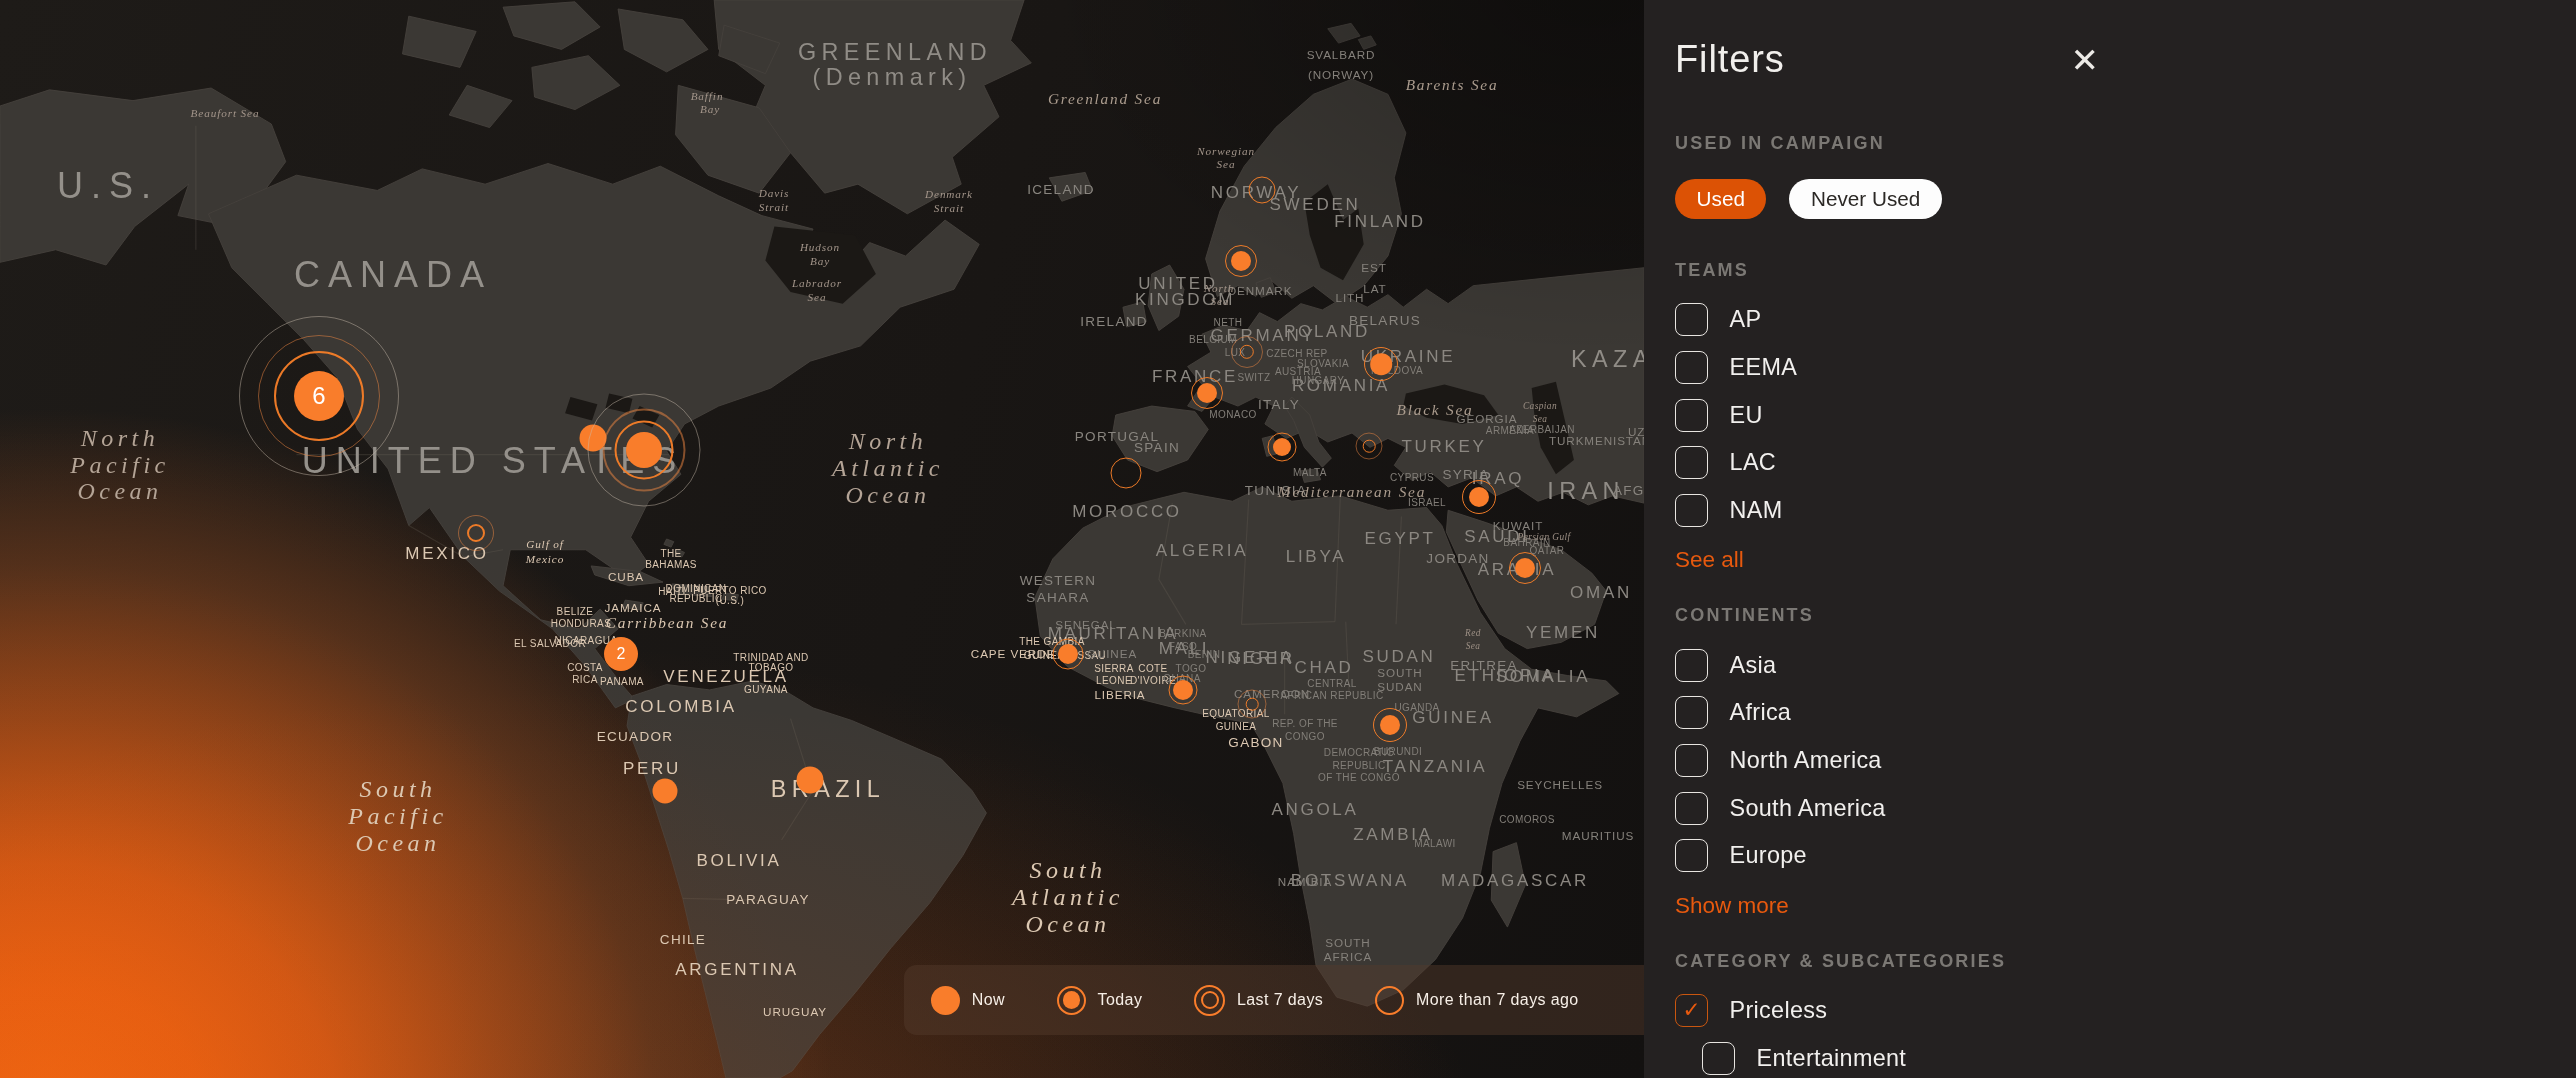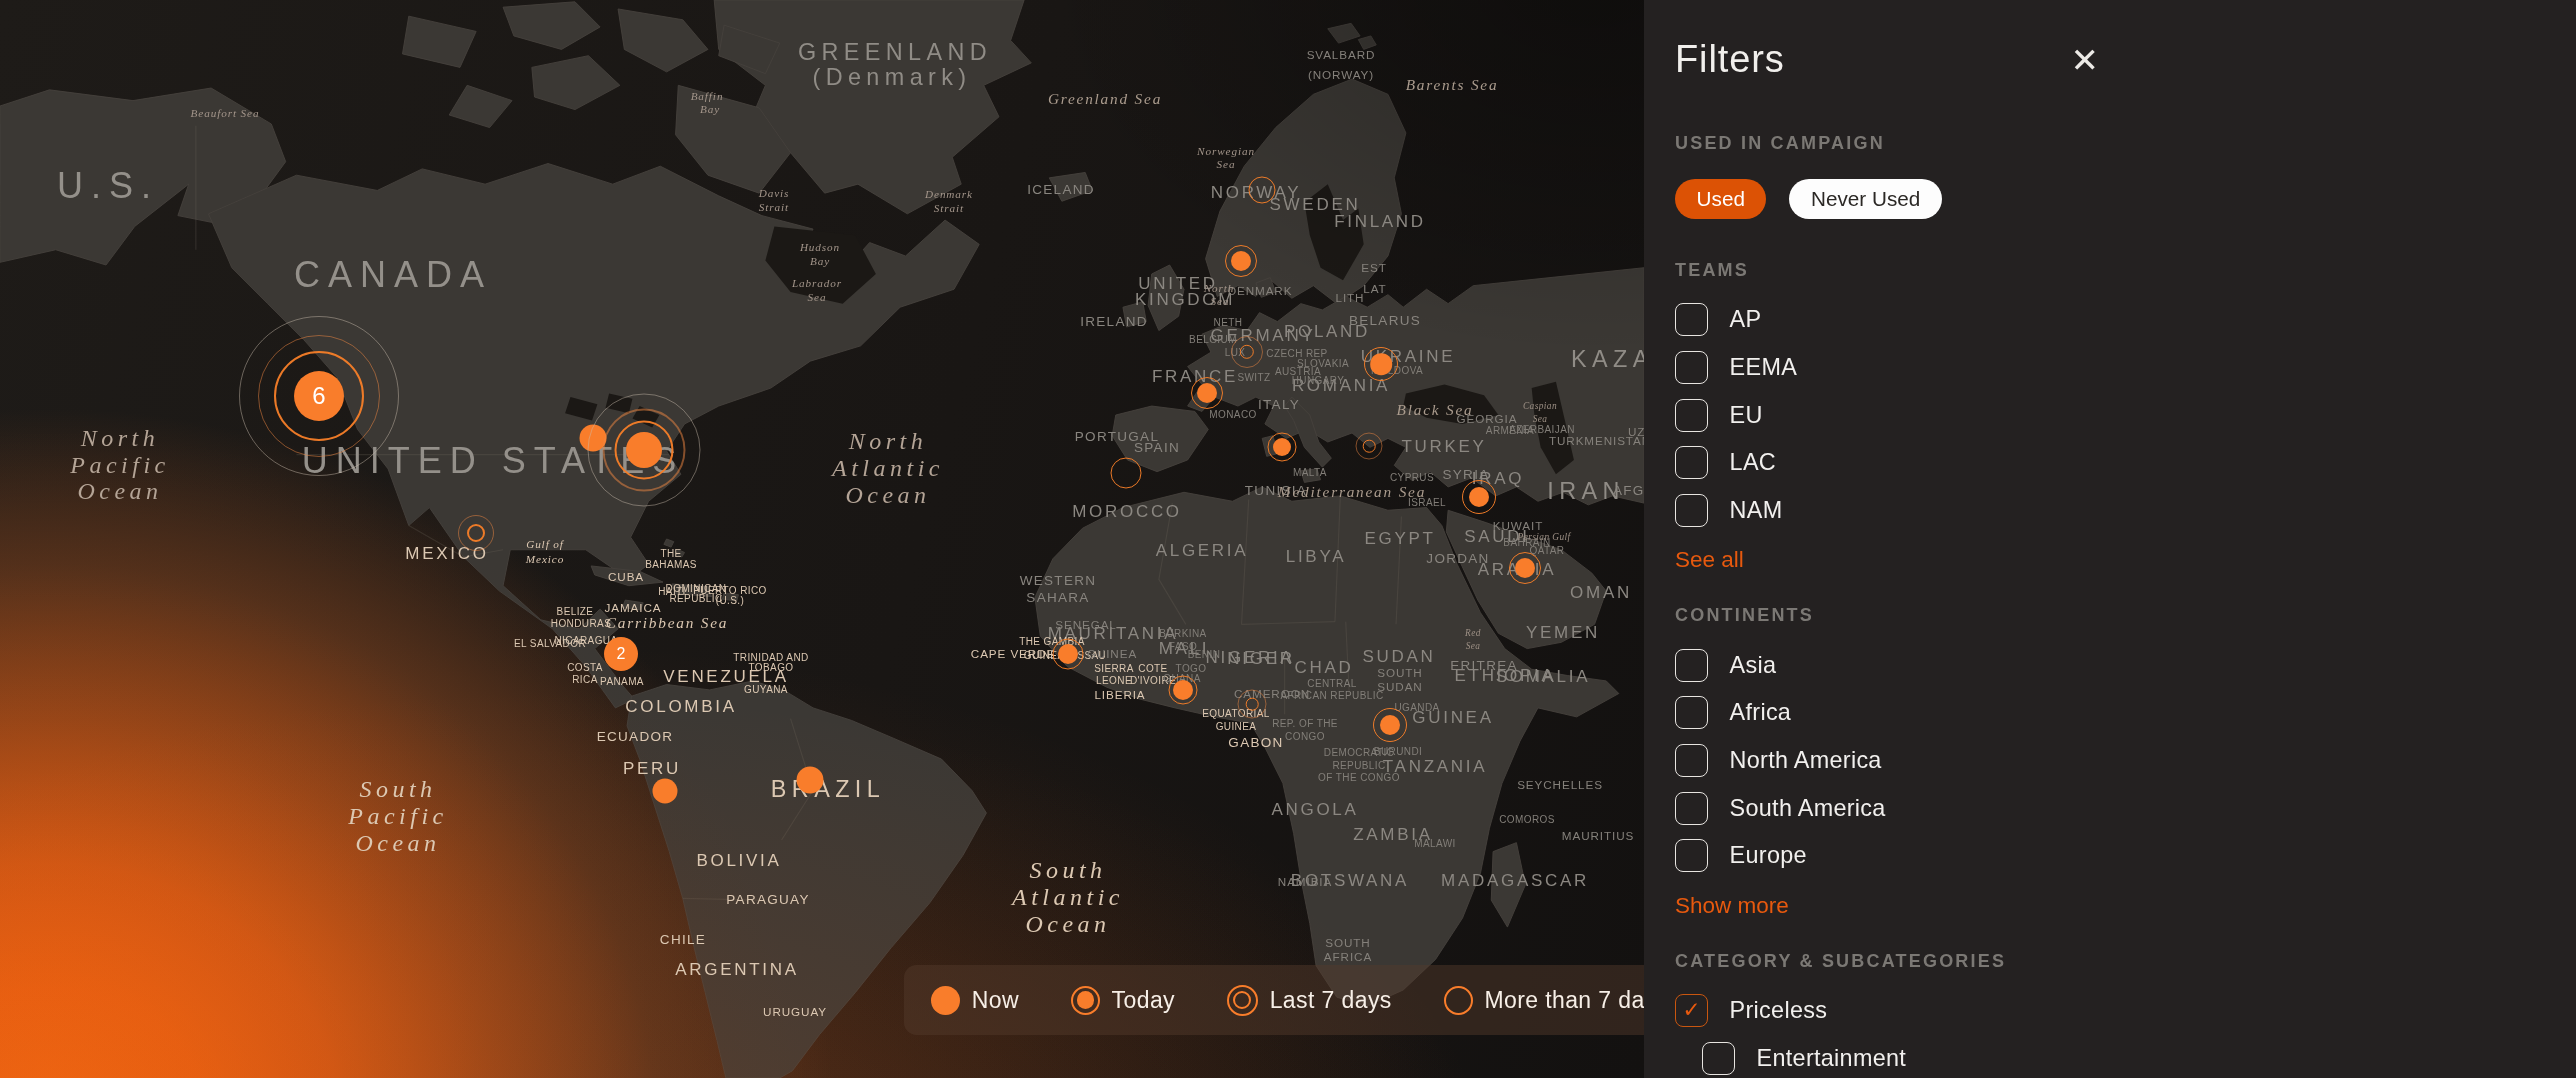--- a/index.html
+++ b/index.html
@@ -36,21 +36,21 @@
   .marker{position:absolute;z-index:4;width:0;height:0;}
   .mdot{position:absolute;left:0;top:0;border-radius:50%;background:#f97d2b;transform:translate(-50%,-50%);
         display:flex;align-items:center;justify-content:center;color:#fff;font-family:"Liberation Sans",sans-serif;}
   .mring{position:absolute;left:0;top:0;border-radius:50%;transform:translate(-50%,-50%);box-sizing:border-box;}
 
   
   #legend{position:absolute;left:904px;top:965px;width:863px;height:70px;z-index:5;
     background:rgba(84,59,44,0.48);border-radius:12.6px;display:flex;align-items:center;
     padding:0 27px;gap:52px;box-sizing:border-box;}
   .litem{display:flex;align-items:center;gap:11.7px;}
-  .litem span.txt{font-size:23px;color:#f7efe7;letter-spacing:0.4px;white-space:nowrap;}
+  .litem span.txt{font-size:16px;color:#f7efe7;letter-spacing:0.4px;white-space:nowrap;}
   .ld{width:29px;height:29px;border-radius:50%;background:#f97d2b;flex:none;}
   .ldr{width:29px;height:29px;border-radius:50%;border:2.7px solid #f97d2b;position:relative;box-sizing:border-box;flex:none;}
   .ldr::after{content:"";position:absolute;inset:3.6px;border-radius:50%;background:#f97d2b;}
   .ldd{width:31px;height:31px;border-radius:50%;border:2.7px solid #f97d2b;position:relative;box-sizing:border-box;flex:none;}
   .ldd::after{content:"";position:absolute;inset:4.5px;border-radius:50%;border:2.7px solid #f97d2b;box-sizing:border-box;}
   .lr{width:29px;height:29px;border-radius:50%;border:2.7px solid #f97d2b;box-sizing:border-box;flex:none;}
 
   
   #panel{position:absolute;left:1644px;top:0;width:932px;height:1078px;background:#242121;box-sizing:border-box;
          padding:38px 0 0 31px;color:#f2f0ee;}

